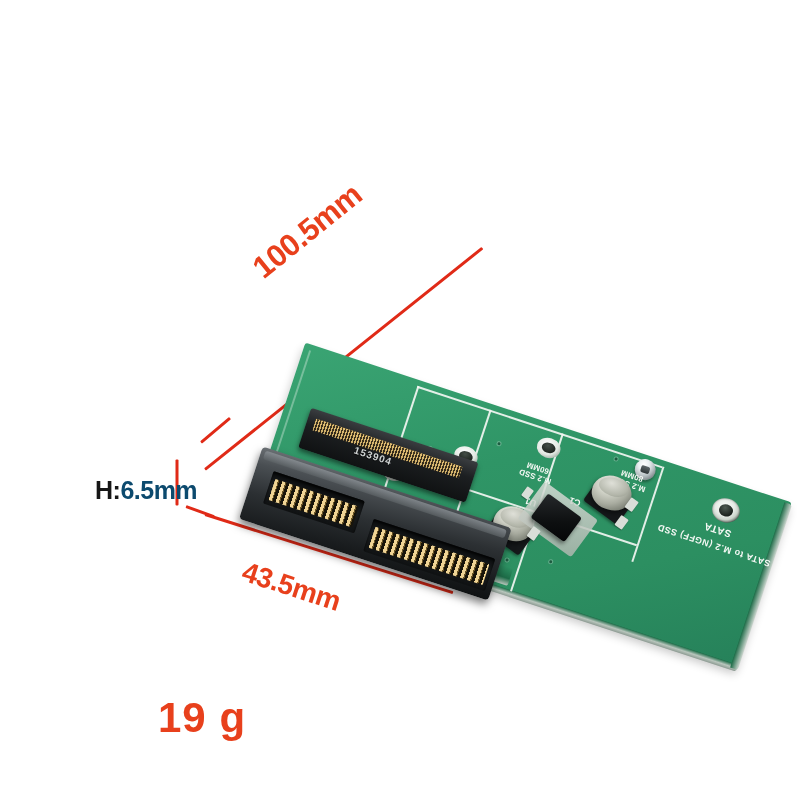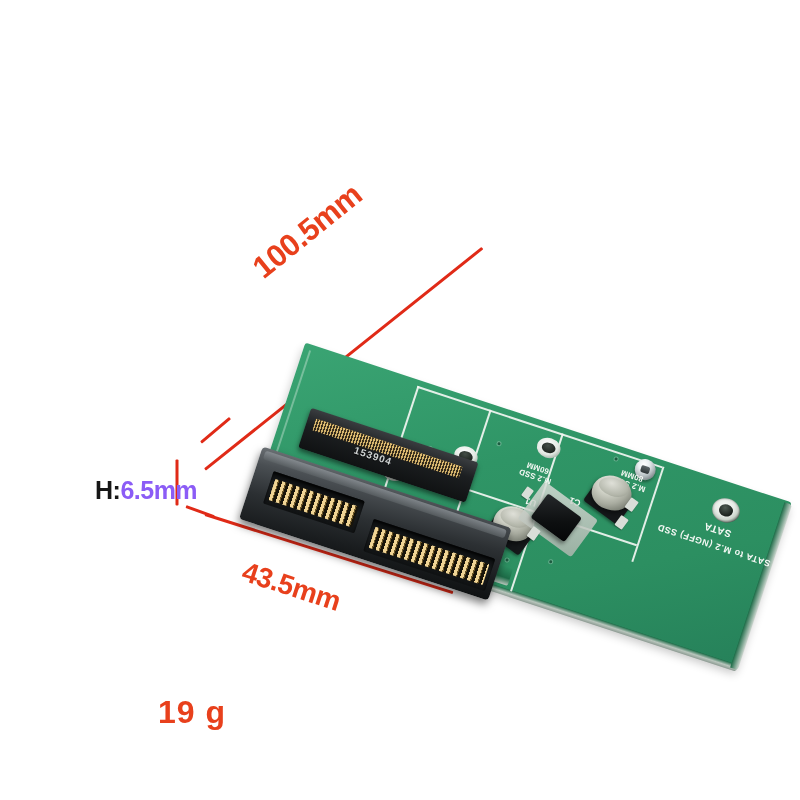--- a/index.html
+++ b/index.html
@@ -15,27 +15,27 @@
     letter-spacing:-0.5px;
   }
   #dim-length-label{
     left:246px;top:258px;font-size:31px;color:#e8401c;
     transform:rotate(-39deg);transform-origin:left top;
   }
   #dim-height-label{
     left:95px;top:476px;font-size:25px;
   }
   #dim-height-label .hk{color:#161616;}
-  #dim-height-label .hv{color:#8b5cf6;}
+  #dim-height-label .hv{color:#0c4a6e;}
   #dim-width-label{
     left:248px;top:556px;font-size:28px;color:#e8401c;
     transform:rotate(18deg);transform-origin:left top;
   }
   #weight-label{
-    left:158px;top:694px;font-size:32px;color:#e8401c;font-weight:bold;
+    left:158px;top:694px;font-size:42px;color:#e8401c;font-weight:bold;
     letter-spacing:1px;
   }
 
   
   .rule{position:absolute;background:#e02a17;transform-origin:left center;border-radius:1px;}
 
   #rule-length{left:205px;top:468px;width:355px;height:3px;transform:rotate(-38.6deg);}
   #rule-width{left:205px;top:513px;width:260px;height:3px;transform:rotate:none;transform:rotate(17.5deg);}
   #rule-h-tick-top{left:201px;top:441px;width:38px;height:3px;transform:rotate(-40deg);}
   #rule-h-tick-bar{left:177px;top:458px;width:46px;height:3px;transform:rotate(90deg);}

